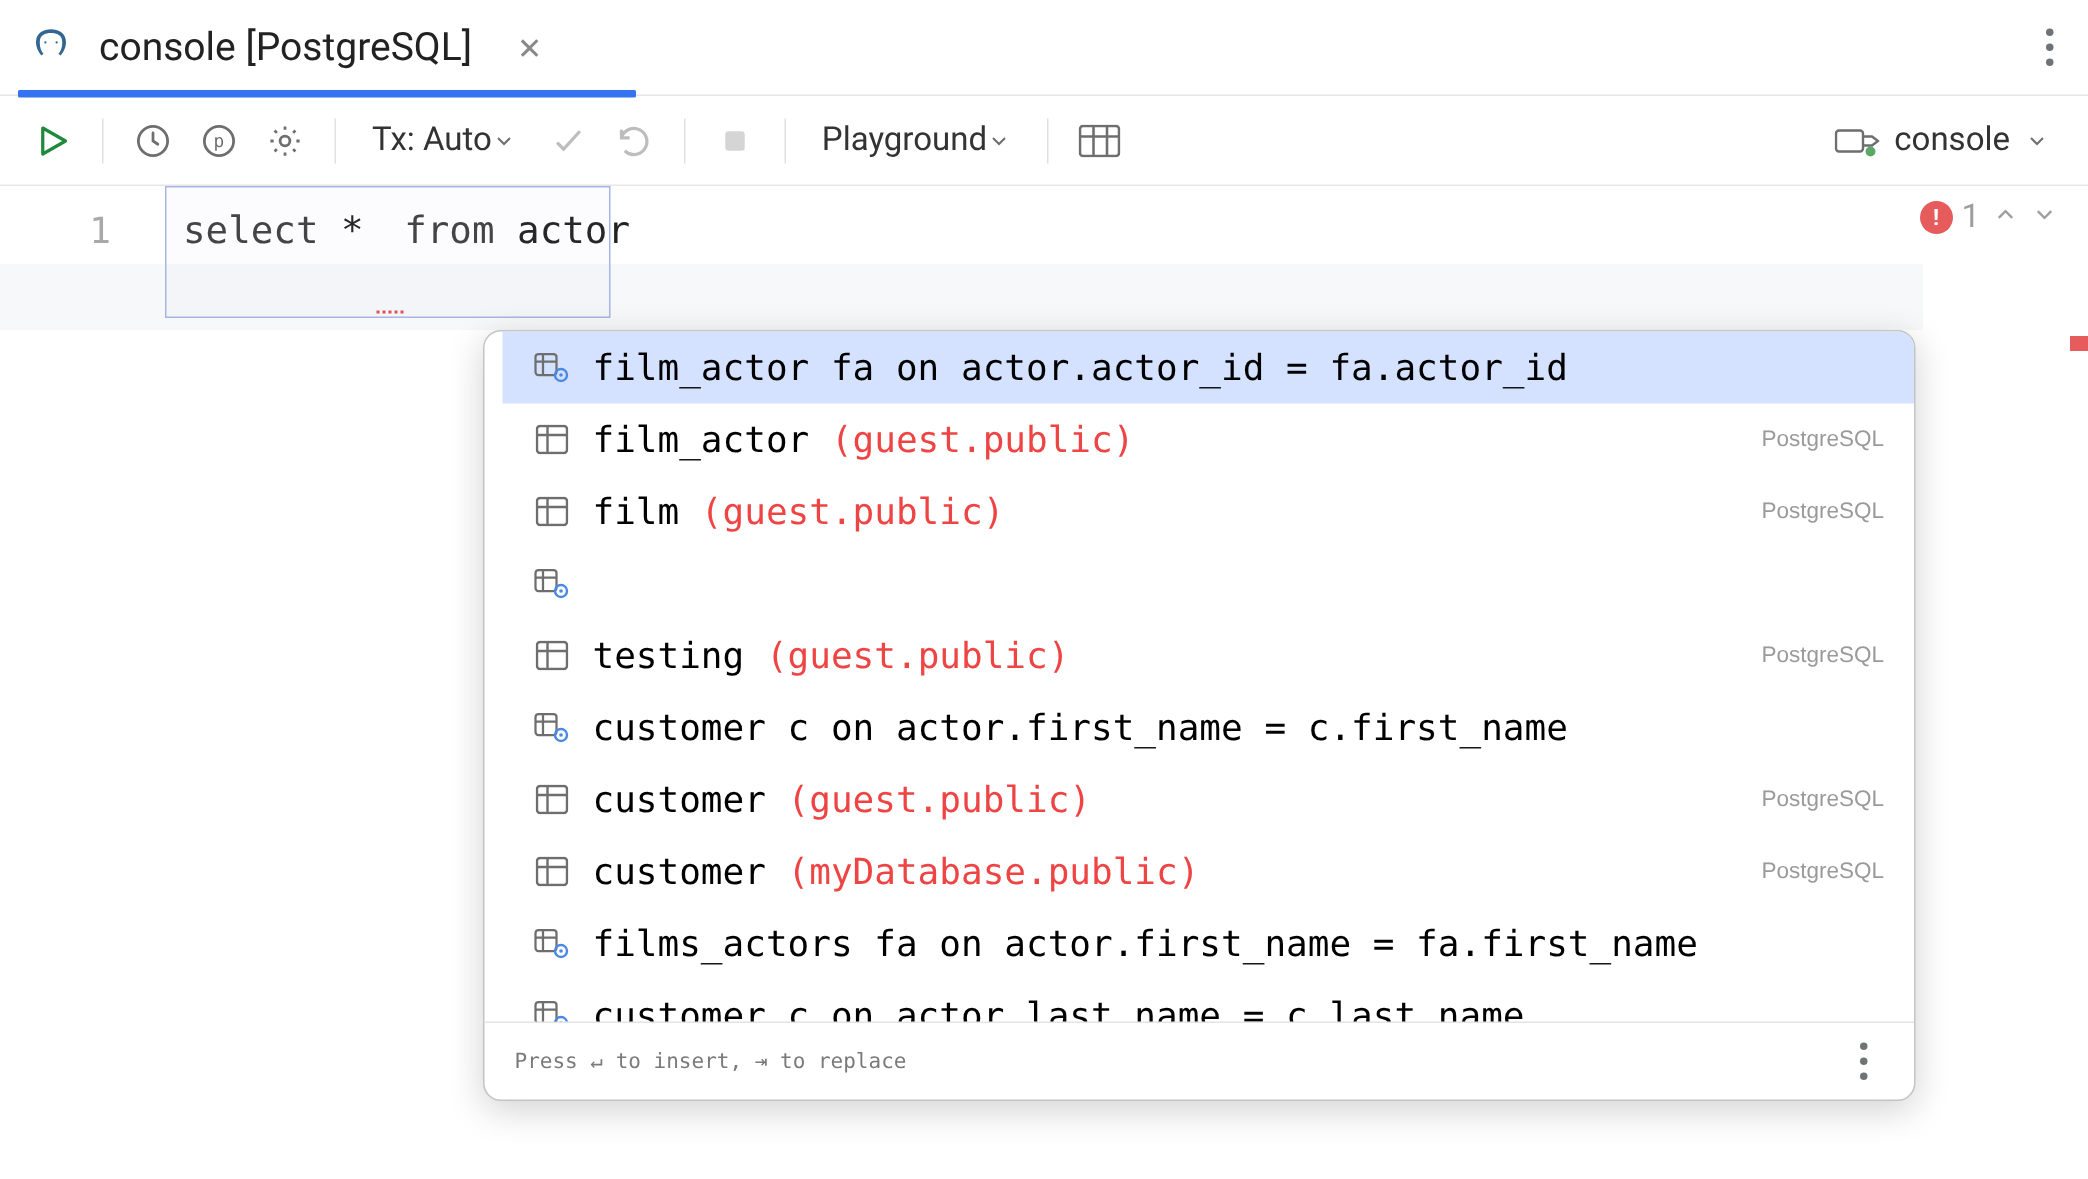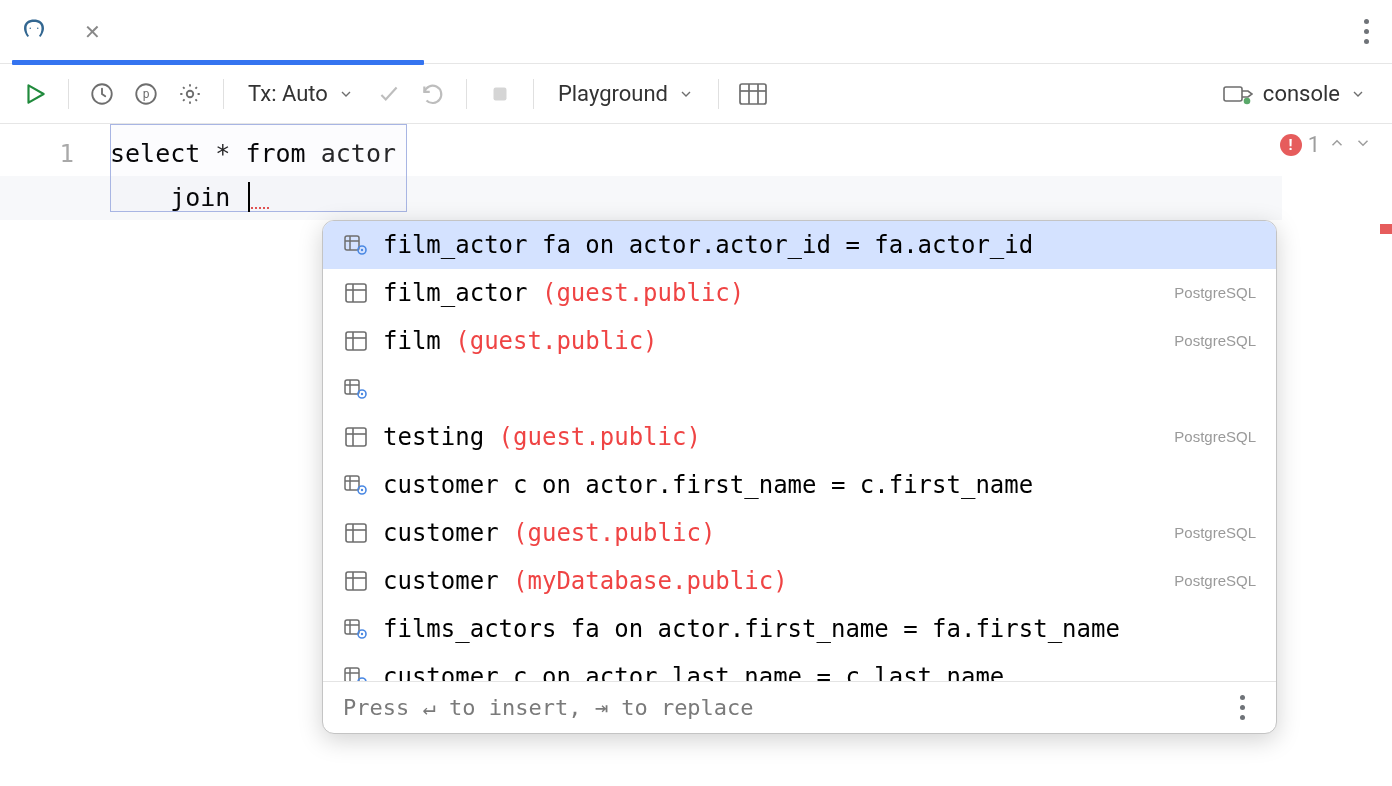--- a/index.html
+++ b/index.html
@@ -9,69 +9,70 @@
   .tab .elephant { width:32px; height:32px; margin-right:4px; display:flex; align-items:center; justify-content:center;}
   .tab-title { font-size:26px; color:#222; font-weight:400;}
   .tab-close { color:#888; font-size:20px; margin-left:18px;}
   .tab-underline { position:absolute; left:0; bottom:-1px; height:5px; width:412px; background:#3574f0; border-radius:1px;}
   .kebab { width:28px; display:flex; flex-direction:column; align-items:center; gap:5px; }
   .kebab span{ width:5px; height:5px; background:#6f7378; border-radius:50%;}
   .toolbar { display:flex; align-items:center; height:60px; border-bottom:1px solid #e6e6e6; padding:0 16px; gap:6px;}
   .tbtn { display:flex; align-items:center; justify-content:center; height:36px; min-width:36px; padding:0 6px; color:#6e6e6e; border-radius:4px;}
   .tbtn svg{display:block;}
   .sep { width:1px; height:30px; background:#e0e0e0; margin:0 8px;}
-  .tx { font-size:22px; color:#333; display:flex; align-items:center; gap:10px; padding:0 10px;}
+  .tx { font-size:22px; color:#333; display:flex; align-items:center; padding:0 10px;}
   .chev-dn{ display:inline-block;}
   .chev-dn svg{display:block;}
   .play svg{ color:#208a3c;}
   .stop svg rect{ fill:#b4b4b4;}
   .spacer{flex:1;}
   .schema { display:flex; align-items:center; gap:10px; font-size:22px; color:#333; padding:0 10px;}
   .editor { display:flex; position:relative; height:calc(786px - 124px); }
   .gutter { width:110px; text-align:right; padding:8px 36px 0 0; color:#a9a9a9; font-size:24px; font-family: 'SF Mono','Menlo','Consolas',monospace; line-height:44px;}
   .code { position:relative; flex:1; font-family:'SF Mono','Menlo','Consolas',monospace; font-size:25px; padding-top:8px; line-height:44px;}
   .code-line { white-space:pre; }
-  .kw { color:#000000; }
+  .kw { color:#404040;margin-left:12px; }
   .ident { color:#222; }
   .sel-box { position:absolute; border:1px solid #a8b5e3; background:rgba(170,190,240,0.04); }
   .cursor { display:inline-block; width:2px; height:30px; background:#000; vertical-align:middle; position:relative; top:-2px; margin-left:2px;}
   .err-squiggle{ position:absolute; height:3px; border-bottom:2px dotted #e05252;}
   .hl-line{ position:absolute; left:0; right:110px; background:#f7f8fa; height:44px;}
   .right-gutter{ position:absolute; right:0; top:8px; display:flex; align-items:center; gap:8px; padding-right:20px;}
   .err-badge{ display:flex; align-items:center; gap:6px; font-size:22px; color:#9e9e9e;}
   .err-badge .circle{ width:22px; height:22px; background:#e65c5c; border-radius:50%; display:flex; align-items:center; justify-content:center; color:#fff; font-size:15px; font-weight:700;}
   .updn svg{color:#9e9e9e;}
   .right-stripe{ position:absolute; right:0; top:100px; width:12px; height:10px; background:#e65c5c;}
   .popup { position:absolute; left:212px; top:96px; width:955px; background:#fff; border:1px solid #c4c4c4; border-radius:12px; box-shadow:0 6px 24px rgba(0,0,0,0.18); overflow:hidden;}
   .popup-body{ max-height:460px; overflow:hidden;}
-  .item { display:flex; align-items:center; height:48px; padding:0 20px; font-family:'SF Mono','Menlo','Consolas',monospace; font-size:24px; gap:14px;}
+  .item { display:flex; align-items:center; height:48px; padding:0 20px; font-family:'SF Mono','Menlo','Consolas',monospace; font-size:24px; gap:14px;margin-left:12px;}
   .item.selected{ background:#d4e2ff;}
   .item .icon{ width:26px; display:flex; align-items:center; justify-content:center;}
   .item .main{ flex:1; white-space:nowrap; overflow:hidden; text-overflow:ellipsis;}
   .item .schema-h{ color:#ef4444; }
   .item .tail{ color:#9a9a9a; font-family: -apple-system, sans-serif; font-size:15px;}
-  .popup-foot{ display:flex; align-items:center; height:52px; border-top:1px solid #e4e4e4; padding:0 20px; font-size:22px; }
+  .popup-foot{ display:flex; align-items:center; height:52px; border-top:1px solid #e4e4e4; padding:0 20px; font-size:14px; }
   .popup-foot .hint{ color:#7a7a7a;}
   .popup-foot .link{ color:#2e6be6;}
   .popup-foot .kebab2{ margin-left:auto;}
 </style>
 </head>
 <body>
 
 <div class="tabbar">
   <div class="tab">
     <span class="elephant">
       <svg width="30" height="30" viewBox="0 0 24 24">
           <path fill="#336791" d="M12 2c4 0 8 2 8 7 0 3-2 6-3 7l-1-1c1-1 2-3 2-6 0-4-3-5-6-5s-6 1-6 5c0 3 1 5 2 6l-1 1c-1-1-3-4-3-7 0-5 4-7 8-7z"></path>
           <circle cx="9" cy="9" r="1.2" fill="#fff"></circle>
           <circle cx="15" cy="9" r="1.2" fill="#fff"></circle>
           <circle cx="9" cy="9" r=".6" fill="#336791"></circle>
           <circle cx="15" cy="9" r=".6" fill="#336791"></circle>
         </svg>
     </span>
+    <span class="tab-title">console [PostgreSQL]</span>
     <span class="tab-close">✕</span>
     <div class="tab-underline"></div>
   </div>
   <div class="kebab">
       <span></span>
       <span></span>
       <span></span>
     </div>
 </div>
 
@@ -162,21 +163,20 @@
 
 <div class="editor">
   <div class="hl-line" style="top:52px;"></div>
   <div class="gutter">
     <div>1</div>
     <div>2</div>
   </div>
   <div class="code">
     <div class="sel-box" style="left:0px; top:0px; width:297px; height:88px;"></div>
     <div class="code-line" id="line1"><span class="kw">select</span><span class="ident">&nbsp;*&nbsp;</span><span class="kw">from</span><span class="ident">&nbsp;actor</span></div>
-    <div class="code-line" id="line2"><span class="ident">&nbsp;&nbsp;&nbsp;&nbsp;</span><span class="kw">join</span><span class="ident">&nbsp;</span><span class="cursor"></span></div>
     <div class="err-squiggle" style="left:141px; top:82px; width:18px;"></div>
 
     <div class="popup">
       <div class="popup-body" id="popup-body">
           <div class="item selected">
             <span class="icon">
               <svg width="24" height="20" viewBox="0 0 24 20">
                 <rect x="1" y="1" width="14" height="14" rx="2" fill="none" stroke="#6e6e6e" stroke-width="1.5"></rect>
                 <line x1="1" y1="6" x2="15" y2="6" stroke="#6e6e6e" stroke-width="1.5"></line>
                 <line x1="6" y1="1" x2="6" y2="15" stroke="#6e6e6e" stroke-width="1.5"></line>

